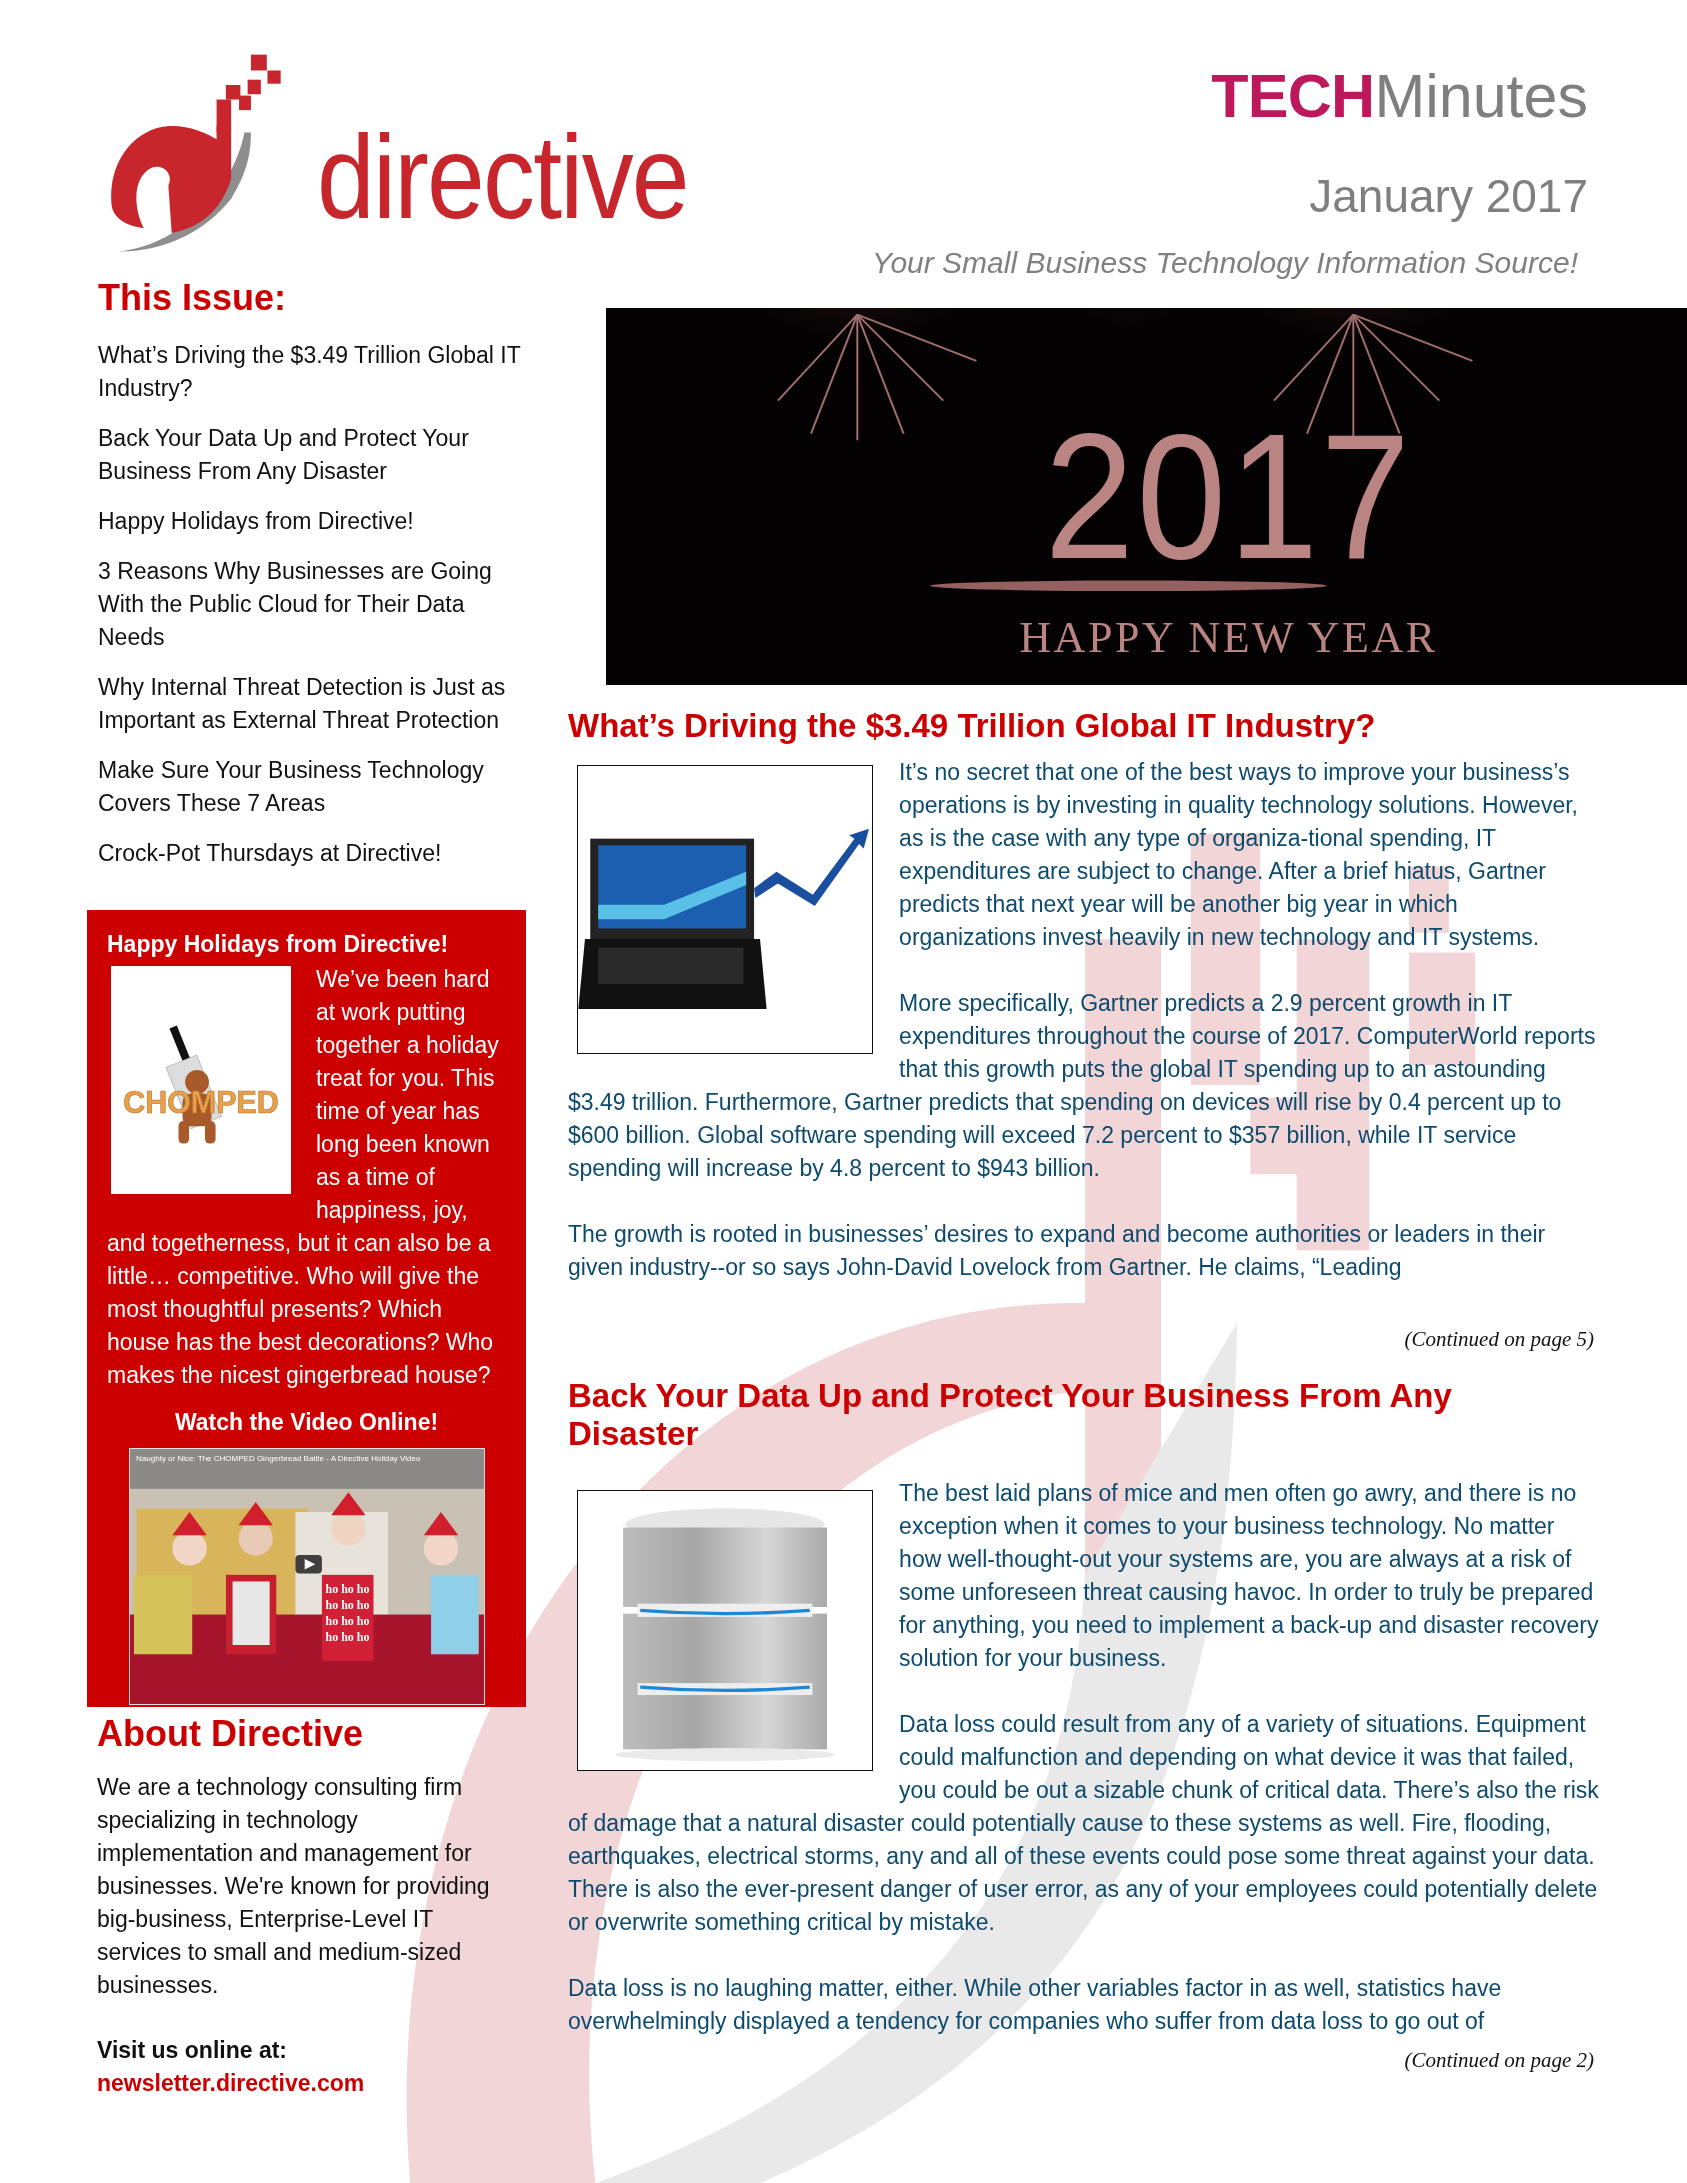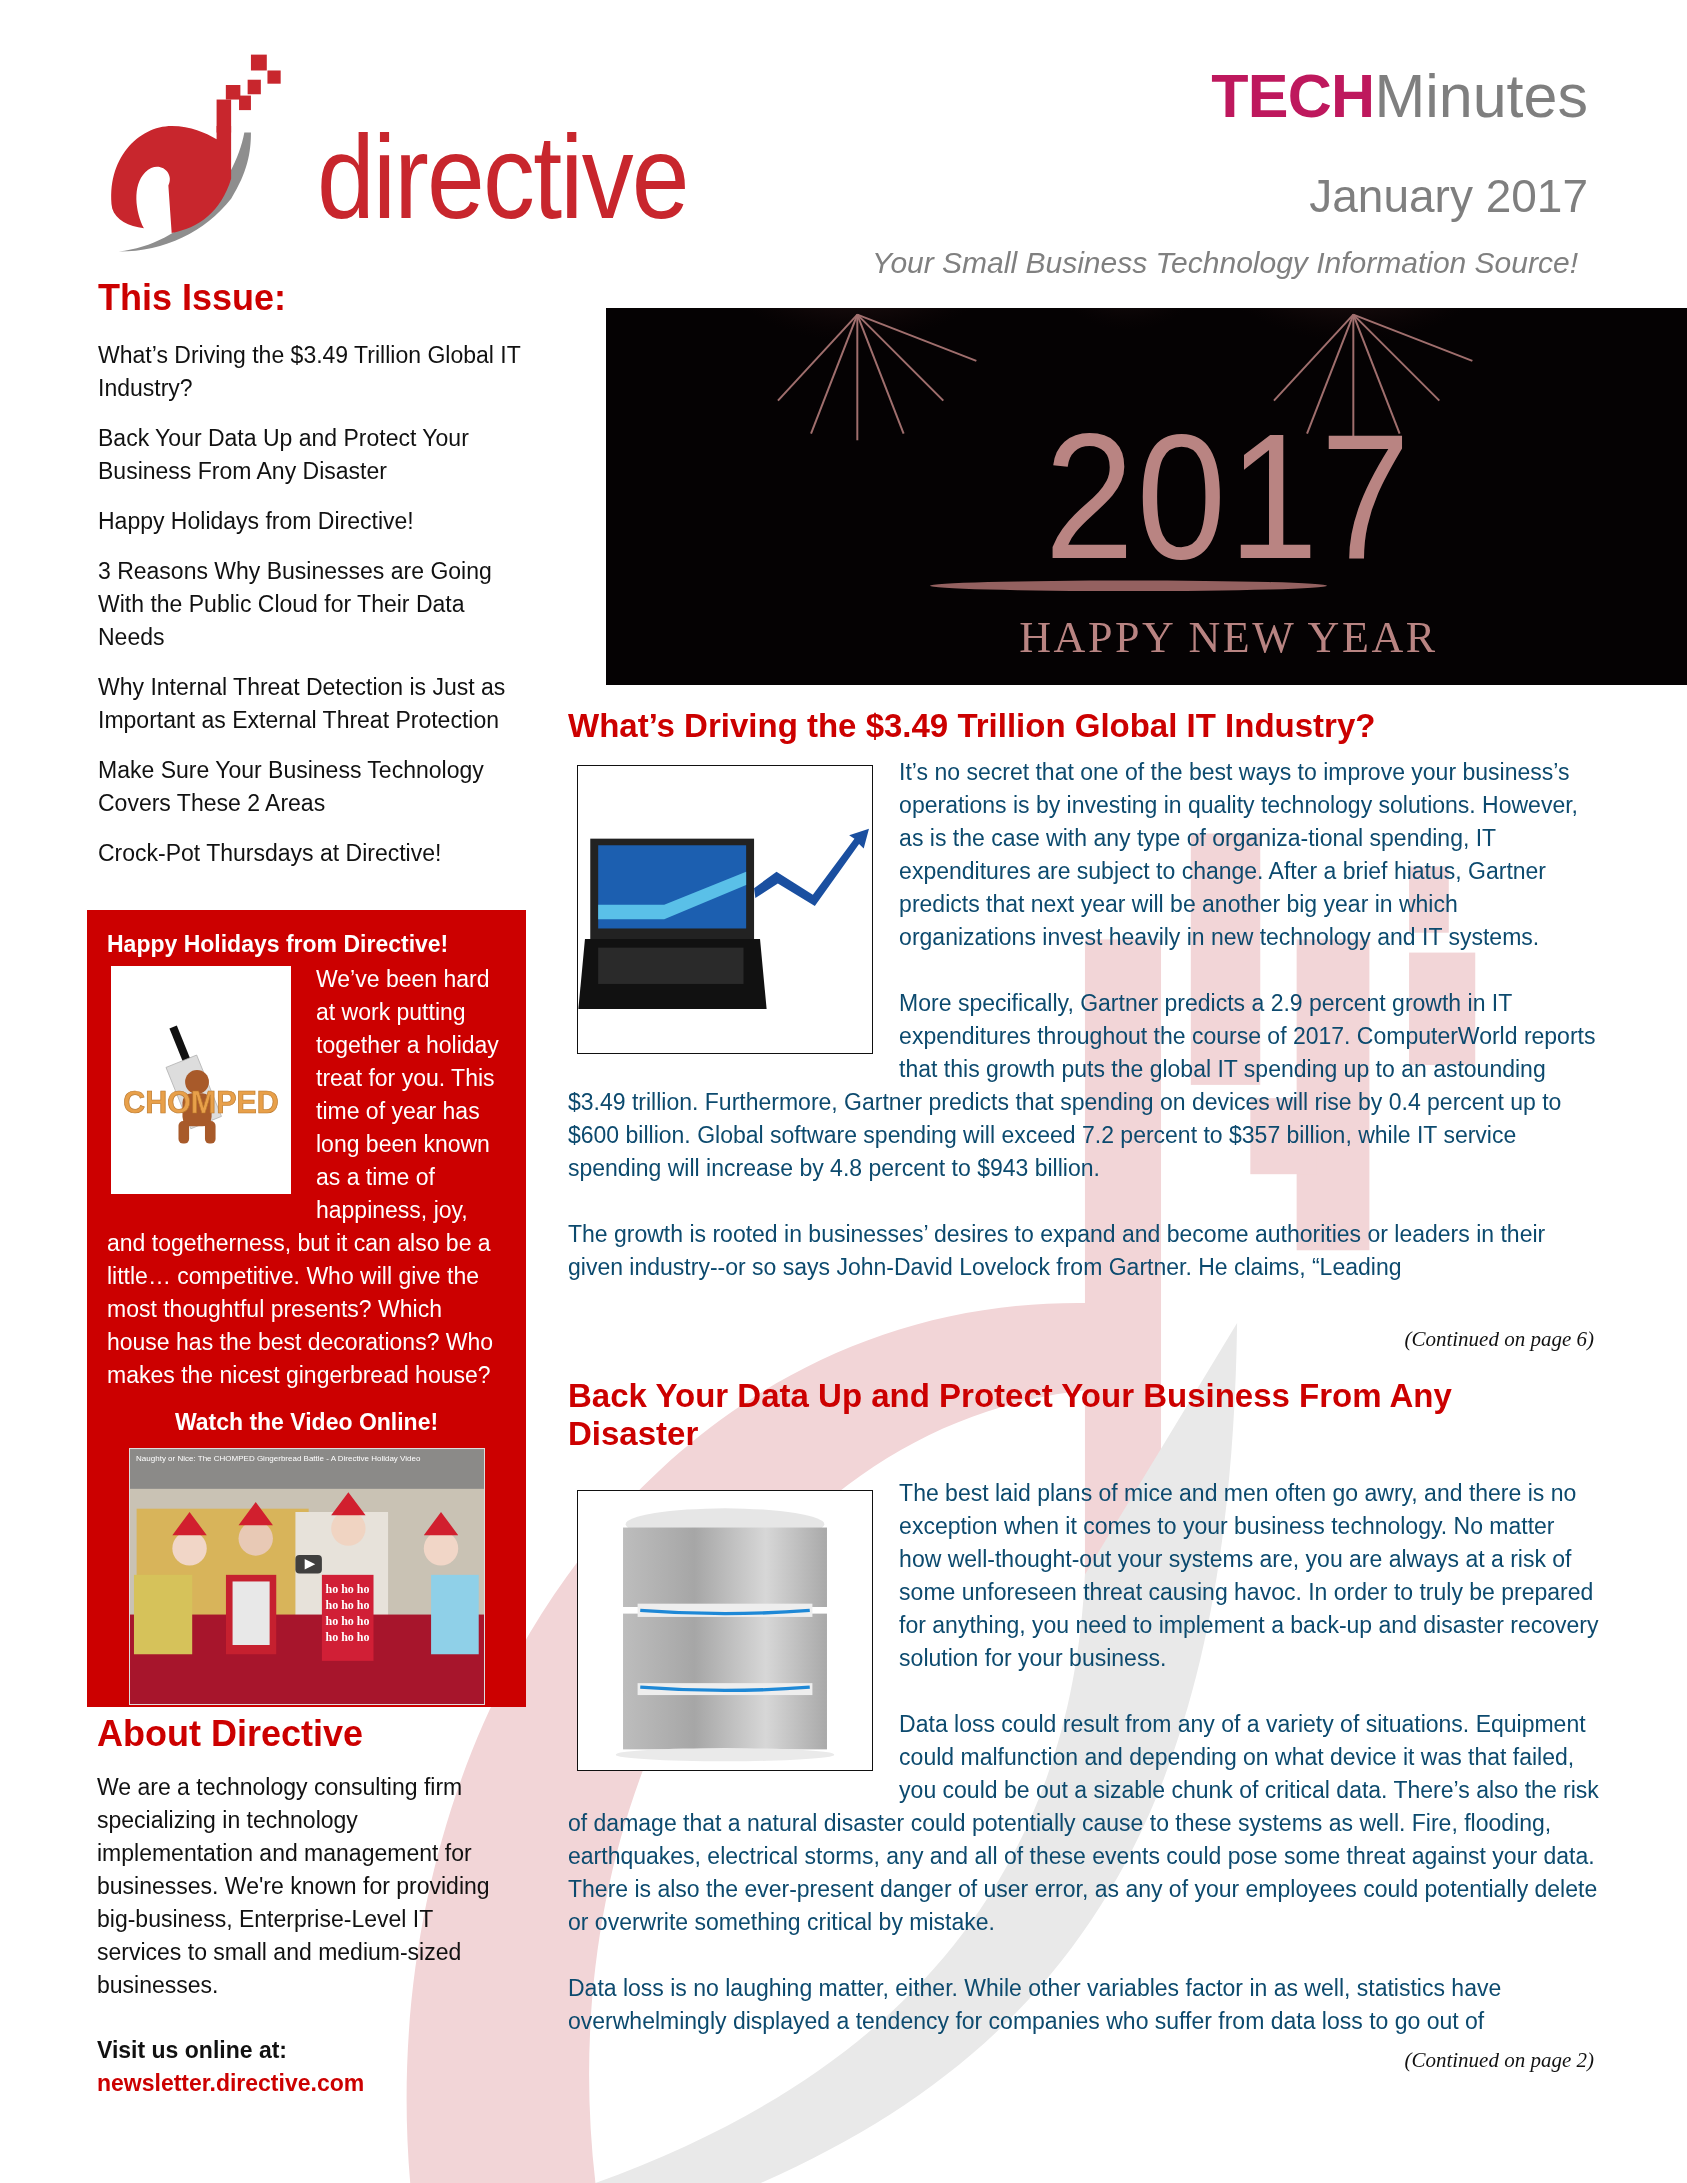--- a/index.html
+++ b/index.html
@@ -91,21 +91,21 @@
 <div class="mast-tagline">Your Small Business Technology Information Source!</div>
 
 <div class="left">
   <div class="section-title">This Issue:</div>
   <ul class="issue-list">
     <li>What’s Driving the $3.49 Trillion Global IT Industry?</li>
     <li>Back Your Data Up and Protect Your Business From Any Disaster</li>
     <li>Happy Holidays from Directive!</li>
     <li>3 Reasons Why Businesses are Going With the Public Cloud for Their Data Needs</li>
     <li>Why Internal Threat Detection is Just as Important as External Threat Protection</li>
-    <li>Make Sure Your Business Technology Covers These 2 Areas</li>
+    <li>Make Sure Your Business Technology Covers These 7 Areas</li>
     <li>Crock-Pot Thursdays at Directive!</li>
   </ul>
 </div>
 
 <div class="holiday-box">
   <div class="holiday-title">Happy Holidays from Directive!</div>
   <div class="chomped-img">
     <svg width="180" height="228" viewBox="0 0 272 344">
       <rect x="98" y="90" width="12" height="55" fill="#111" transform="rotate(-22 104 117)"></rect>
       <rect x="100" y="140" width="50" height="100" fill="#ddd" stroke="#aaa" transform="rotate(-22 125 190)"></rect>
@@ -200,21 +200,21 @@
       <path d="M 30 210 L 130 210 L 254 160 L 254 180 L 130 232 L 30 232 Z" fill="#5ac0e8"></path>
       <path d="M 10 262 L 275 262 L 285 368 L 0 368 Z" fill="#111"></path>
       <rect x="30" y="275" width="220" height="55" fill="#2a2a2a"></rect>
       <path d="M 266 185 L 300 160 L 355 195 L 418 110 L 410 105 L 440 95 L 432 125 L 425 118 L 358 212 L 302 178 L 268 200 Z" fill="#1a4fa0"></path>
     </svg>
   </div>
   <p class="body-text para">It’s no secret that one of the best ways to improve your business’s operations is by investing in quality technology solutions. However, as is the case with any type of organiza-tional spending, IT expenditures are subject to change. After a brief hiatus, Gartner predicts that next year will be another big year in which organizations invest heavily in new technology and IT systems.</p>
   <p class="body-text para">More specifically, Gartner predicts a 2.9 percent growth in IT expenditures throughout the course of 2017. ComputerWorld reports that this growth puts the global IT spending up to an astounding $3.49 trillion. Furthermore, Gartner predicts that spending on devices will rise by 0.4 percent up to $600 billion. Global software spending will exceed 7.2 percent to $357 billion, while IT service spending will increase by 4.8 percent to $943 billion.</p>
   <p class="body-text">The growth is rooted in businesses’ desires to expand and become authorities or leaders in their given industry--or so says John-David Lovelock from Gartner. He claims, “Leading</p>
 </div>
-<div class="continued" style="top:1327px;">(Continued on page 6)</div>
+<div class="continued" style="top:1327px;">(Continued on page 5)</div>
 
 <div class="article-title" style="top:1377px;width:926px;">Back Your Data Up and Protect Your Business From Any Disaster</div>
 <div class="art2">
   <div class="fig fig-db">
     <svg width="294" height="279" viewBox="0 0 444 421">
       <defs>
         <linearGradient id="cyl" x1="0" y1="0" x2="1" y2="0">
           <stop offset="0%" stop-color="#bdbdbd"></stop>
           <stop offset="35%" stop-color="#a6a6a6"></stop>
           <stop offset="70%" stop-color="#d7d7d7"></stop>

